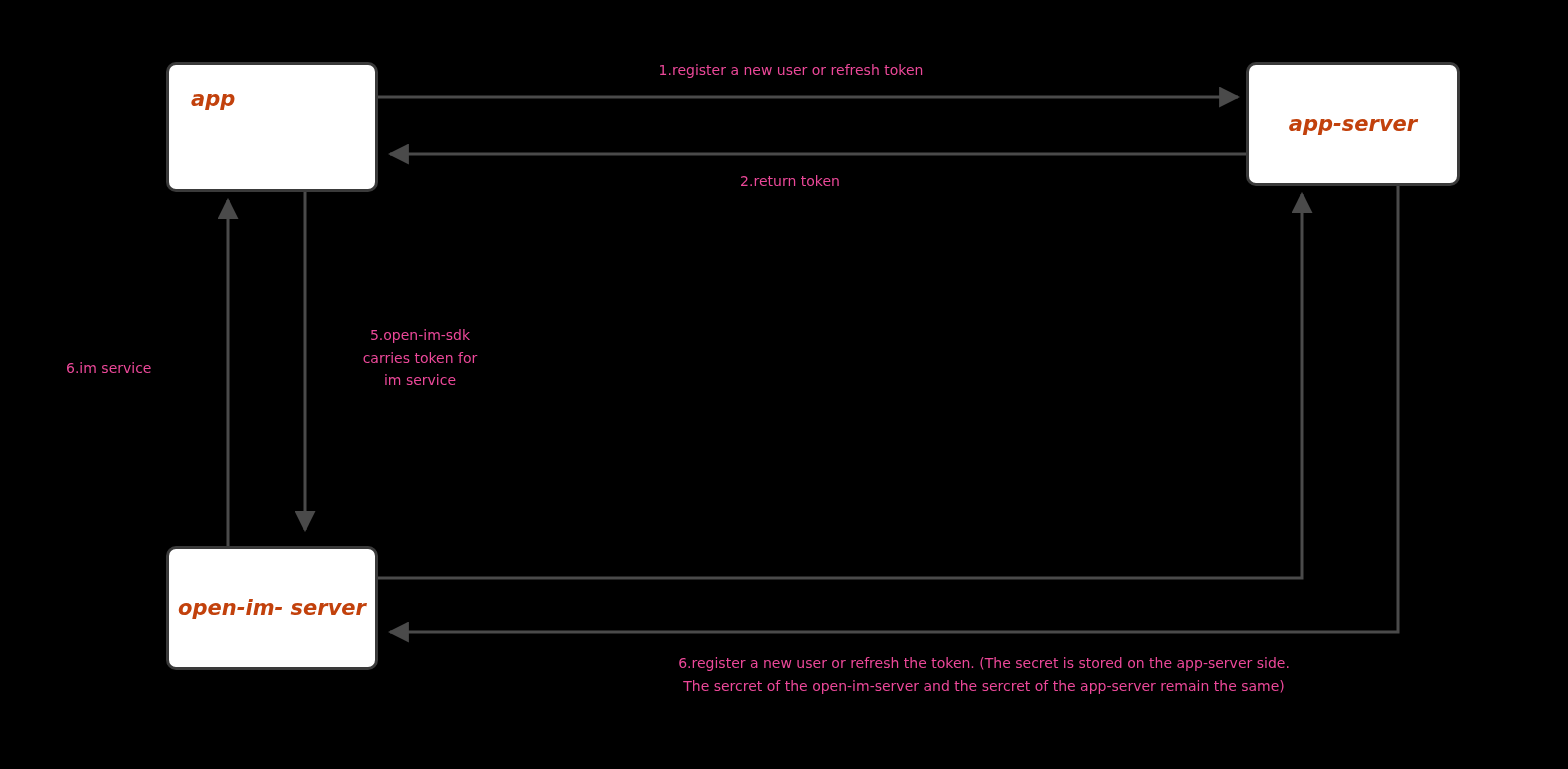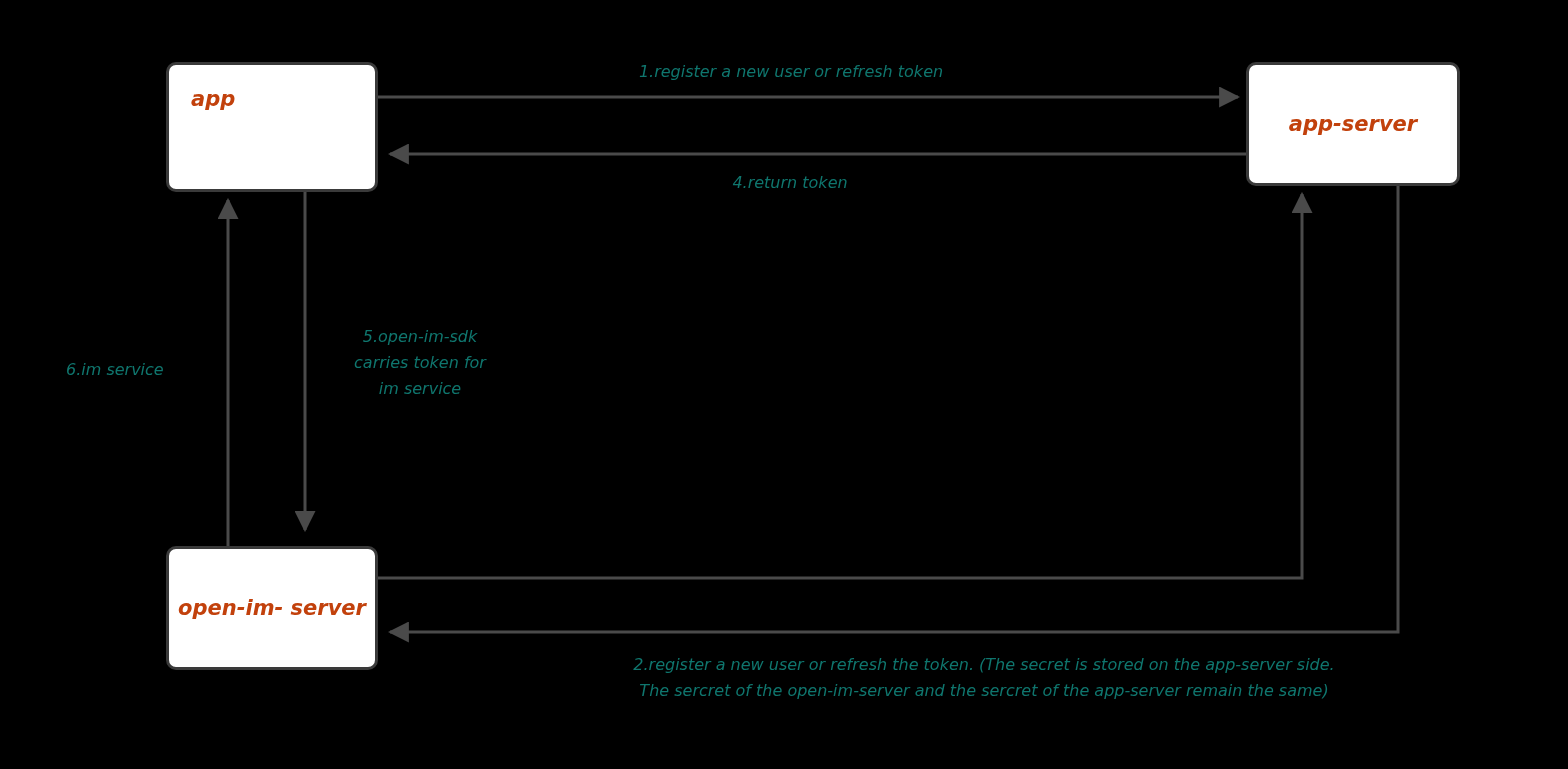--- a/index.html
+++ b/index.html
@@ -58,23 +58,22 @@
   }
   .node-imserver {
     left: 166px;
     top: 546px;
     width: 212px;
     height: 124px;
     font-size: 21px;
   }
   .label {
     position: absolute;
-    color: #0f766e;
-    font-style: italic;
-    font-size: 16px;
+    color: #ec4899;
+    font-size: 14px;
     line-height: 1.62;
     white-space: pre-line;
     z-index: 4;
   }
   .label-center { text-align: center; }
   svg.lines {
     position: absolute;
     left: 0;
     top: 0;
     width: 1568px;
@@ -121,25 +120,25 @@
     <span>app-server</span>
   </div>
 
   <div class="node node-imserver">
     <span>open-im-
 server</span>
   </div>
 
   <div class="label label-center" style="left:556px; top:59px; width:470px;">1.register a new user or refresh token</div>
 
-  <div class="label label-center" style="left:620px; top:170px; width:340px;">4.return token</div>
+  <div class="label label-center" style="left:620px; top:170px; width:340px;">2.return token</div>
 
   <div class="label label-center" style="left:310px; top:324px; width:220px;">5.open-im-sdk
 carries token for
 im service</div>
 
   <div class="label" style="left:66px; top:357px; width:200px;">6.im service</div>
 
 
-  <div class="label label-center" style="left:432px; top:652px; width:1104px;">2.register a new user or refresh the token. (The secret is stored on the app-server side.
+  <div class="label label-center" style="left:432px; top:652px; width:1104px;">6.register a new user or refresh the token. (The secret is stored on the app-server side.
 The sercret of the open-im-server and the sercret of the app-server remain the same)</div>
 
 </div>
 
 </body></html>

